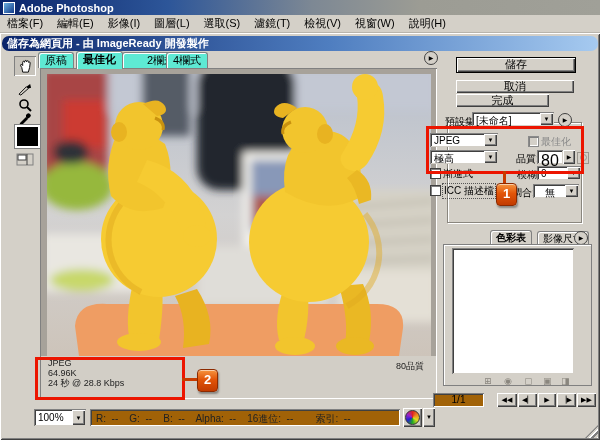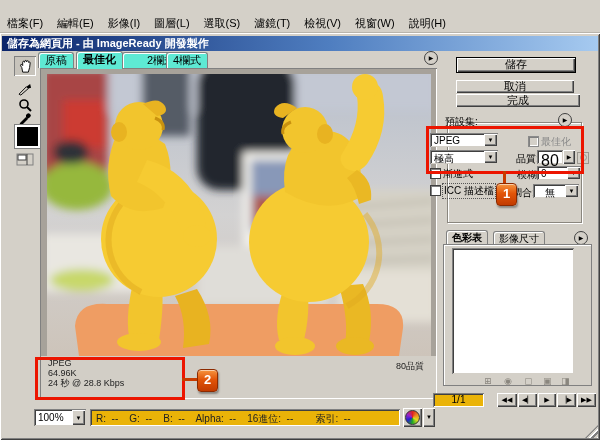--- a/index.html
+++ b/index.html
@@ -13,31 +13,31 @@
   .app-title{color:#fff;font-weight:bold;font-size:11px;padding-left:4px;}
   .app-icon{width:10px;height:10px;margin-left:3px;background:linear-gradient(135deg,#6db1e0,#123a8a);
     border:1px solid #fff;}
   .menubar{left:0;top:15px;width:600px;height:17px;background:#d4d0c8;display:flex;align-items:center;
     border-bottom:1px solid #b8b4ac;}
   .menu-item{padding:0 7px;white-space:nowrap;}
   
   .dialog{left:0;top:33px;width:600px;height:407px;background:#d4d0c8;
     box-shadow:inset 1px 1px 0 #fff,inset -1px -1px 0 #404040,inset 2px 2px 0 #d4d0c8,inset -2px -2px 0 #808080;}
   .dialog-titlebar{left:2px;top:36px;width:596px;height:15px;
-    background:linear-gradient(90deg,#0a246a,#4f7ec0 55%,#a6caf0);display:flex;align-items:flex-end;}
+    background:linear-gradient(90deg,#0a246a,#4f7ec0 55%,#a6caf0);display:flex;align-items:flex-end;border-radius:7px;}
   .dialog-title{color:#fff;font-weight:bold;font-size:11px;padding-left:5px;white-space:nowrap;}
   
   .tab{position:absolute;top:52px;height:15px;background:#5eead4;border:1px solid #808080;border-bottom:none;
     border-top-left-radius:3px;border-top-right-radius:3px;box-shadow:inset 1px 1px 0 #fff;
     font-size:11px;text-align:center;line-height:15px;padding:0 6px;}
   .tab.active{top:51px;height:17px;font-weight:bold;z-index:3;}
   .ptab{position:absolute;height:14px;background:#d4d0c8;border:1px solid #808080;border-bottom:none;
     border-top-left-radius:3px;border-top-right-radius:3px;box-shadow:inset 1px 1px 0 #fff;
-    font-size:10px;line-height:14px;padding:0 5px;}
-  .sunken{background:#eab308;box-shadow:inset 1px 1px 0 #808080,inset -1px -1px 0 #fff,inset 2px 2px 0 #404040;}
+    font-size:10px;line-height:14px;padding:0 5px;margin-left:44px;}
+  .sunken{background:#a16207;box-shadow:inset 1px 1px 0 #808080,inset -1px -1px 0 #fff,inset 2px 2px 0 #404040;}
   .field{background:#fff;box-shadow:inset 1px 1px 0 #808080,inset -1px -1px 0 #d4d0c8,inset 2px 2px 0 #404040;}
   .btn{background:#d4d0c8;box-shadow:inset 1px 1px 0 #fff,inset -1px -1px 0 #404040,inset -2px -2px 0 #808080;
     font-size:11px;text-align:center;}
   .btn-default{border:1px solid #000;}
   .drop-btn{position:absolute;right:1px;top:1px;bottom:1px;width:13px;background:#d4d0c8;
     box-shadow:inset 1px 1px 0 #fff,inset -1px -1px 0 #404040,inset -2px -2px 0 #808080;
     font-size:6px;line-height:13px;text-align:center;color:#000;}
   .combo{position:absolute;background:#fff;box-shadow:inset 1px 1px 0 #808080,inset -1px -1px 0 #d4d0c8,inset 2px 2px 0 #404040;
     font-size:10px;}
   .combo .val{position:absolute;left:4px;top:2px;right:15px;white-space:nowrap;overflow:hidden;}
@@ -75,20 +75,24 @@
     background:repeating-linear-gradient(135deg,transparent 0 2px,#fff 2px 3px,#808080 3px 5px);
     clip-path:polygon(100% 0,100% 100%,0 100%);}
   .ct-icon{position:absolute;top:376px;font-size:9px;color:#8a867e;}
   .anim-btn{position:absolute;top:393px;height:14px;font-size:7px;line-height:14px;}
 </style>
 </head>
 <body>
 
 <div class="screen">
 
+  <div class="abs app-titlebar">
+    <span class="app-icon"></span>
+    <span class="app-title">Adobe Photoshop</span>
+  </div>
 
   <div class="abs menubar">
     <span class="menu-item">檔案(F)</span>
     <span class="menu-item">編輯(E)</span>
     <span class="menu-item">影像(I)</span>
     <span class="menu-item">圖層(L)</span>
     <span class="menu-item">選取(S)</span>
     <span class="menu-item">濾鏡(T)</span>
     <span class="menu-item">檢視(V)</span>
     <span class="menu-item">視窗(W)</span>
@@ -212,24 +216,28 @@
   <div class="abs status-strip"></div>
   <div class="size-info">
     <div>JPEG</div>
     <div>64.96K</div>
     <div>24 秒 @ 28.8 Kbps</div>
   </div>
   <div class="quality-note">80品質</div>
 
   <div class="abs btn btn-default" style="left:456px;top:57px;width:118px;height:14px;line-height:13px;">儲存</div>
   <div class="abs btn" style="left:456px;top:80px;width:118px;height:13px;line-height:12px;">取消</div>
-  <div class="abs btn" style="left:456px;top:94px;width:124px;height:13px;line-height:12px;">完成</div>
+  <div class="abs btn" style="left:456px;top:94px;width:93px;height:13px;line-height:12px;">完成</div>
 
   <div class="abs etched" style="left:447px;top:122px;width:133px;height:99px;"></div>
   <span class="lbl" style="left:445px;top:115px;">預設集:</span>
+  <div class="combo" style="left:472px;top:112px;width:82px;height:14px;">
+    <span class="val">[未命名]</span>
+    <span class="drop-btn">▼</span>
+  </div>
   <div class="circle-btn" style="left:558px;top:113px;"><span>▶</span></div>
 
   <div class="combo" style="left:430px;top:133px;width:68px;height:14px;">
     <span class="val">JPEG</span>
     <span class="drop-btn">▼</span>
   </div>
   <span class="checkbox disabled" style="left:528px;top:136px;"></span>
   <span class="lbl disabled" style="left:541px;top:135px;">最佳化</span>
 
   <div class="combo" style="left:430px;top:150px;width:68px;height:14px;">

